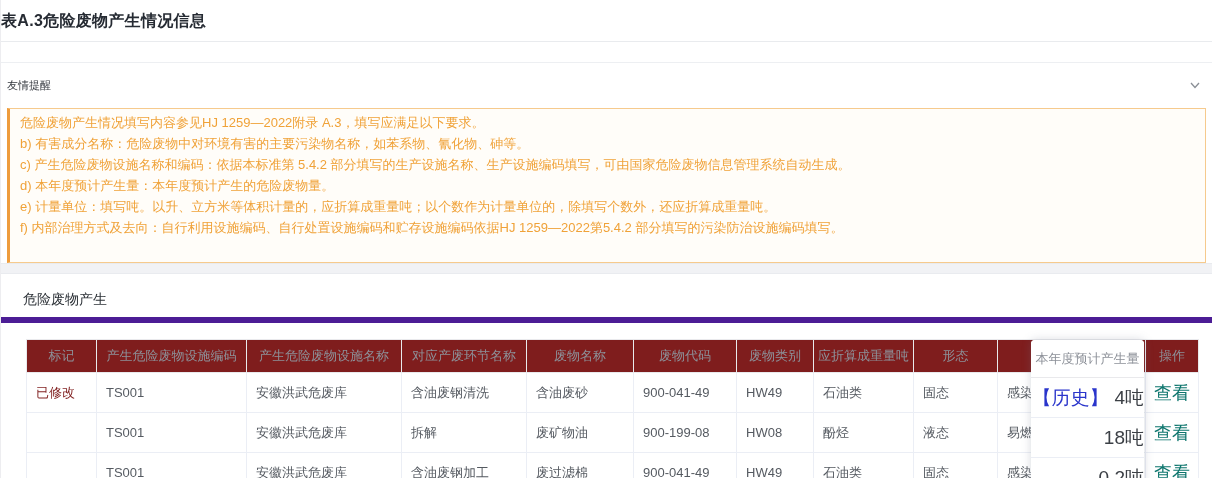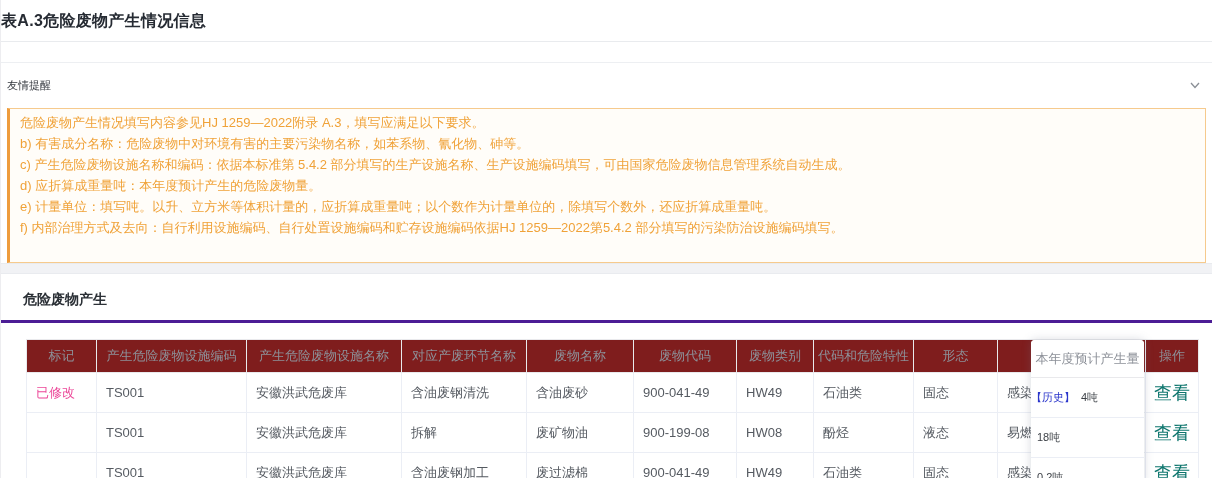--- a/index.html
+++ b/index.html
@@ -24,52 +24,52 @@
   .notice {
     margin:1px 6px 0 6px; height:155px; background:#fffdf9;
     border:1px solid #f6ca8d; border-left:3px solid #ee9c3d;
     padding:3px 10px; overflow:hidden;
   }
   .notice .line { font-size:13px; line-height:21px; color:#f0a238; white-space:nowrap; }
   .strip { height:10px; background:#f1f2f5; border-top:1px solid #e9ebee; }
   
   .main-card { height:206px; background:#fff; border-top:1px solid #e9ebef; }
   .section-head {
-    height:49px; padding:17px 0 8px 22px; border-bottom:3px solid #4c1d95;
-    font-size:14px; font-weight:700; color:#2b3036;
+    height:49px; padding:17px 0 8px 22px; border-bottom:6px solid #4c1d95;
+    font-size:14px; font-weight:400; color:#2b3036;
   }
   
   .tbl-wrap { margin:16px 0 0 25px; }
   table { border-collapse:collapse; table-layout:fixed; width:1172px; font-size:13px; }
   th {
     height:33px; background:#7f1d1d; border:1px solid #e9e9ec;
     font-weight:500; color:#8d9199; text-align:center; font-size:13px;
     overflow:hidden; white-space:nowrap;
   }
   td {
     height:40px; border:1px solid #ebeef5; color:#555a61;
     padding-left:9px; text-align:left; overflow:hidden; white-space:nowrap;
   }
   td.center { text-align:center; padding-left:0; }
-  .mark-blue { color:#ec4899; }
+  .mark-blue { color:#7f1d1d; }
   a.view-link { color:#0f766e; text-decoration:none; font-size:18px; cursor:pointer; }
   
   .amount-pop {
     position:absolute; left:1030px; top:334px; width:113px; height:144px;
     background:#fff; border-radius:4px 4px 0 0; z-index:5;
     box-shadow:0 0 10px rgba(108,120,140,.28); overflow:hidden;margin-top:6px;
   }
   .amount-pop .ov-head {
     height:38px; line-height:38px; text-align:center; background:#fff;
     color:#8d9199; font-size:13px; font-weight:500; border-bottom:1px solid #e9e9ec;
     white-space:nowrap;
   }
   .amount-pop .ov-row {
-    height:40px; line-height:39px; padding-right:10px;
-    border-bottom:1px solid #ebeef5; font-size:11px; color:#3c4046; white-space:nowrap;
+    height:40px; line-height:39px; text-align:right; 
+    border-bottom:1px solid #ebeef5; font-size:19px; color:#3c4046; white-space:nowrap;
   }
   .amount-pop .tag { color:#2a35cb; margin-right:6px; cursor:pointer; }
 </style>
 </head>
 <body>
 
 <div class="page">
 
   <div class="title-bar">
     <h1>表A.3危险废物产生情况信息</h1>
@@ -82,21 +82,21 @@
       <svg width="14" height="14" viewBox="0 0 14 14">
         <polyline points="3,5 7,9.5 11,5" fill="none" stroke="#8a8f96" stroke-width="1.3"></polyline>
       </svg>
     </span>
   </div>
 
   <div class="notice">
     <div class="line">危险废物产生情况填写内容参见HJ 1259—2022附录 A.3，填写应满足以下要求。</div>
     <div class="line">b) 有害成分名称：危险废物中对环境有害的主要污染物名称，如苯系物、氰化物、砷等。</div>
     <div class="line">c) 产生危险废物设施名称和编码：依据本标准第 5.4.2 部分填写的生产设施名称、生产设施编码填写，可由国家危险废物信息管理系统自动生成。</div>
-    <div class="line">d) 应折算成重量吨：本年度预计产生的危险废物量。</div>
+    <div class="line">d) 本年度预计产生量：本年度预计产生的危险废物量。</div>
     <div class="line">e) 计量单位：填写吨。以升、立方米等体积计量的，应折算成重量吨；以个数作为计量单位的，除填写个数外，还应折算成重量吨。</div>
     <div class="line">f) 内部治理方式及去向：自行利用设施编码、自行处置设施编码和贮存设施编码依据HJ 1259—2022第5.4.2 部分填写的污染防治设施编码填写。</div>
   </div>
 
   <div class="strip"></div>
 
   <div class="main-card">
     <div class="section-head">危险废物产生</div>
 
     <div class="tbl-wrap">
@@ -116,21 +116,21 @@
         </colgroup>
         <thead>
           <tr>
             <th>标记</th>
             <th>产生危险废物设施编码</th>
             <th>产生危险废物设施名称</th>
             <th>对应产废环节名称</th>
             <th>废物名称</th>
             <th>废物代码</th>
             <th>废物类别</th>
-            <th>代码和危险特性</th>
+            <th>应折算成重量吨</th>
             <th>形态</th>
             <th>危险特性</th>
             <th>操作</th>
           </tr>
         </thead>
         <tbody>
           <tr>
             <td class="mark-blue">已修改</td>
             <td>TS001</td>
             <td>安徽洪武危废库</td>

